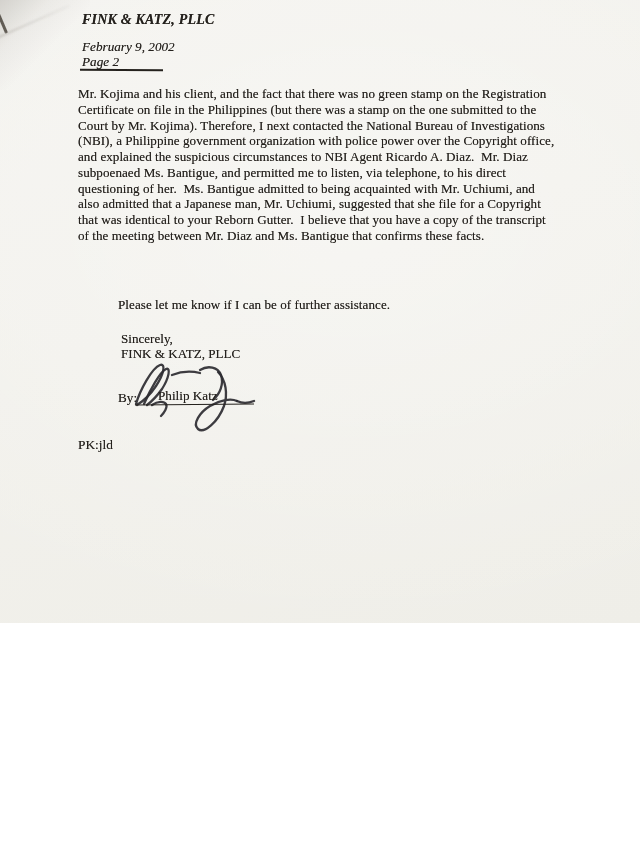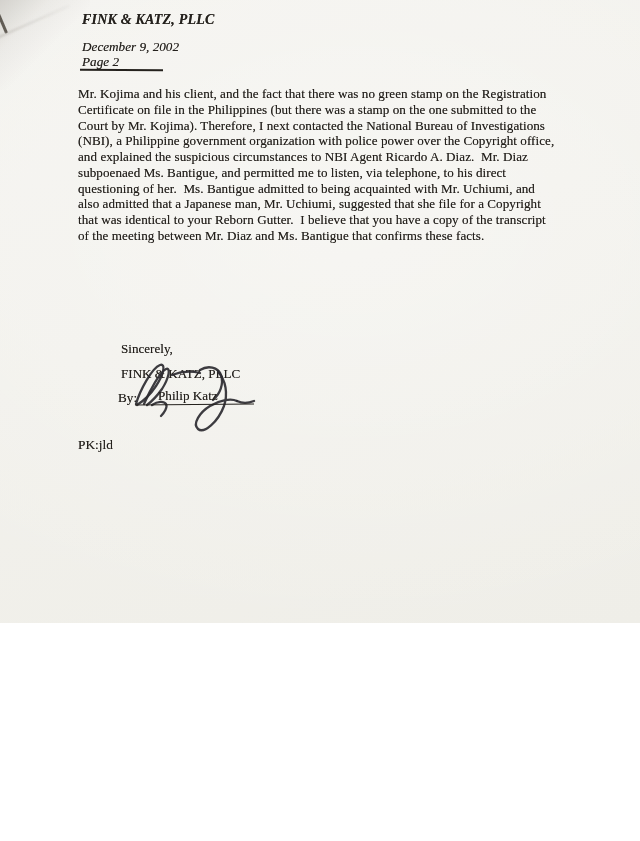--- a/index.html
+++ b/index.html
@@ -80,21 +80,21 @@
   .p1 { top: 86px; }
   .p2 { top: 255px; text-indent: 40px; }
   .p3 { top: 297px; text-indent: 40px; }
 
   .closing {
     left: 121px; top: 331px;
     font-size: 13.1px;
     line-height: 15.3px;
     text-shadow: 0 0 0.5px rgba(35,30,25,0.55);
   }
-  .closing div { position: static; margin-top: 10px; }
+  .closing div { position: static; }
 
   .by-label {
     left: 118px; top: 390px;
     font-size: 13.2px;
     text-shadow: 0 0 0.5px rgba(35,30,25,0.55);
   }
   .signature-line {
     left: 135px; top: 404px; width: 119px; height: 1.4px;
     background: var(--ink, #24211d);
     transform: rotate(-0.5deg);
@@ -127,34 +127,35 @@
 </head>
 <body>
 
 <div class="page">
 
   <div class="corner-shadow"></div>
   <div class="corner-mark"></div>
   <div class="corner-crease"></div>
 
   <div class="letterhead">FINK &amp; KATZ, PLLC</div>
-  <div class="date-line">December 9, 2002</div>
+  <div class="date-line">February 9, 2002</div>
   <div class="page-label">Page 2</div>
   <div class="page-label-underline"></div>
 
   <div class="para p1">Mr. Kojima and his client, and the fact that there was no green stamp on the Registration
 Certificate on file in the Philippines (but there was a stamp on the one submitted to the
 Court by Mr. Kojima). Therefore, I next contacted the National Bureau of Investigations
 (NBI), a Philippine government organization with police power over the Copyright office,
 and explained the suspicious circumstances to NBI Agent Ricardo A. Diaz.  Mr. Diaz
 subpoenaed Ms. Bantigue, and permitted me to listen, via telephone, to his direct
 questioning of her.  Ms. Bantigue admitted to being acquainted with Mr. Uchiumi, and
 also admitted that a Japanese man, Mr. Uchiumi, suggested that she file for a Copyright
 that was identical to your Reborn Gutter.  I believe that you have a copy of the transcript
 of the meeting between Mr. Diaz and Ms. Bantigue that confirms these facts.</div>
+  <div class="para p3">Please let me know if I can be of further assistance.</div>
 
   <div class="closing">
     <div>Sincerely,</div>
     <div>FINK &amp; KATZ, PLLC</div>
   </div>
 
   <div class="by-label">By:</div>
 
   <svg class="signature" viewBox="0 0 130 82" xmlns="http://www.w3.org/2000/svg">
     <path d="M8,44 C12,30 24,8 32,5 C38,3 36,14 28,26 C22,35 14,42 9,45"></path>

